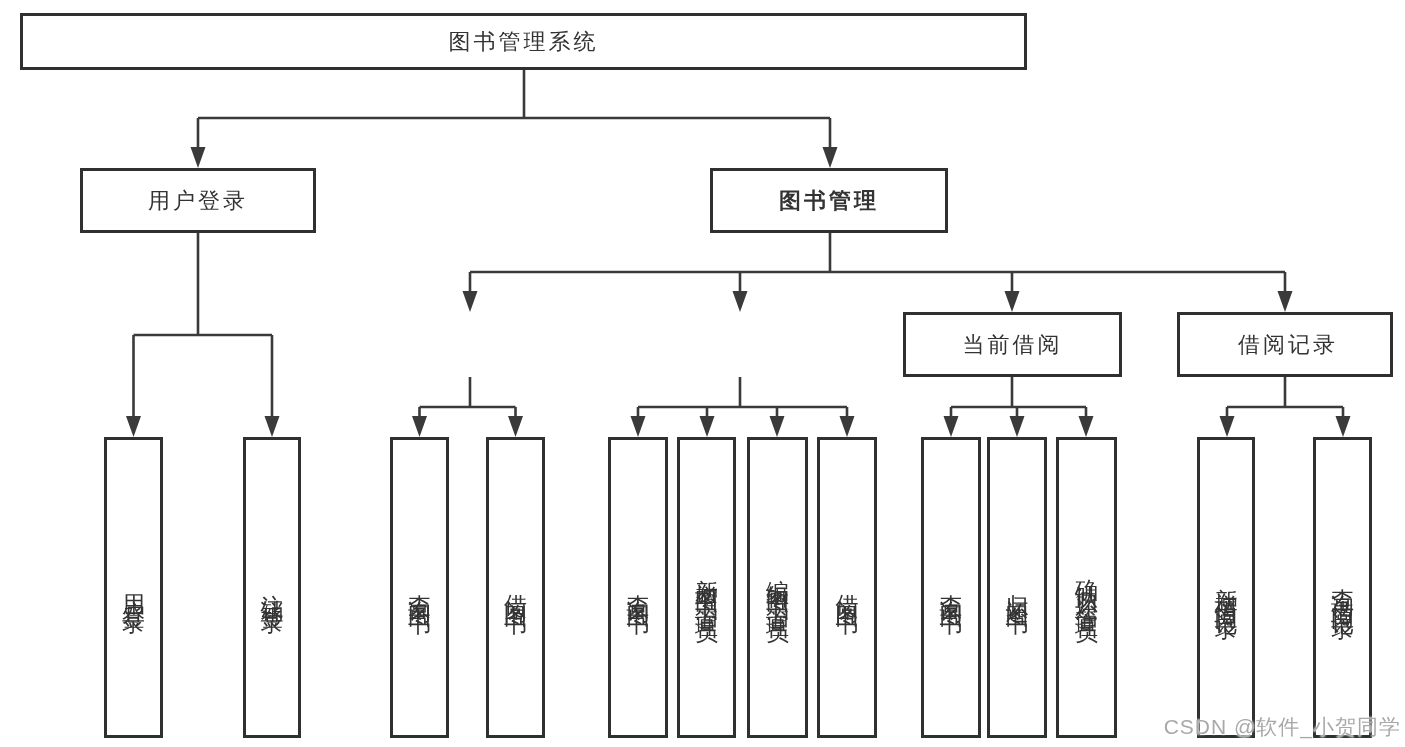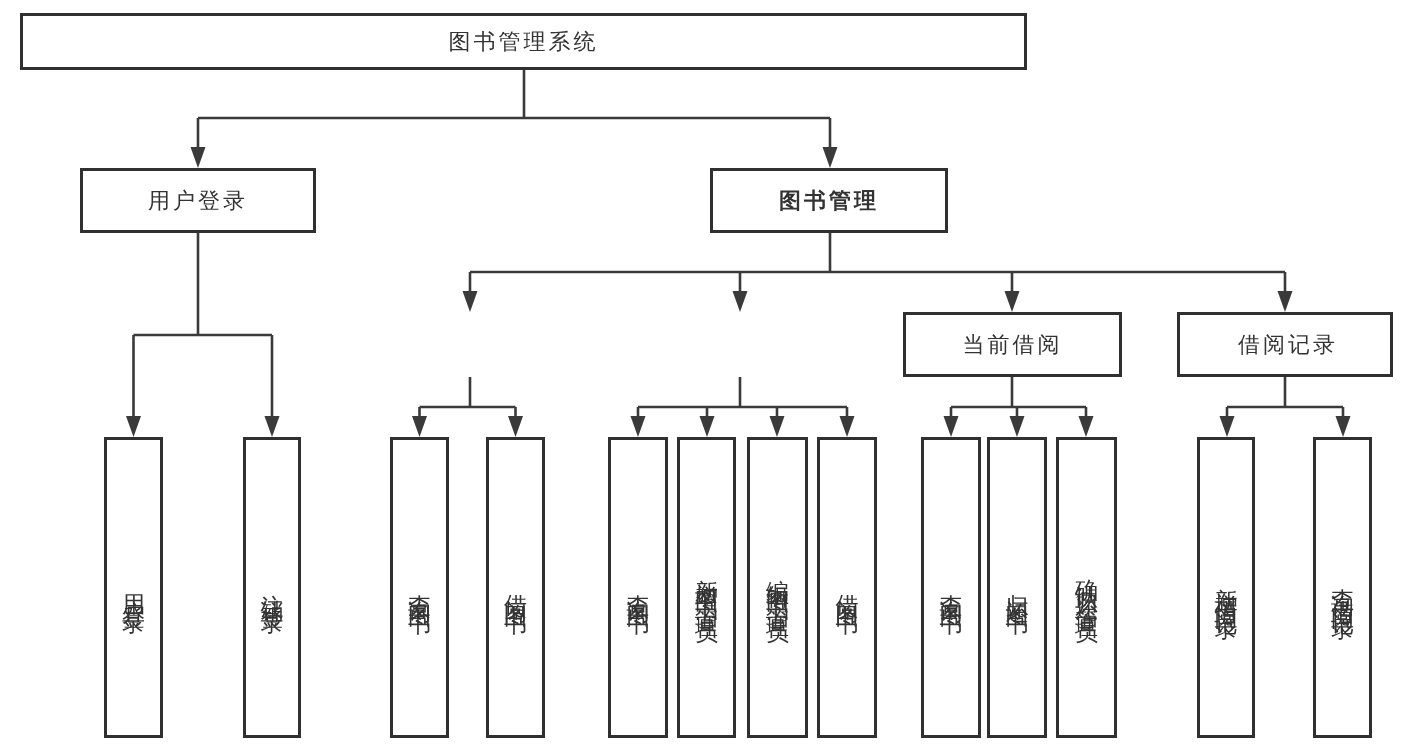--- a/index.html
+++ b/index.html
@@ -150,14 +150,15 @@
     <span class="v-label">确认归还（管理员）</span>
   </div>
 
   <div class="box leaf" style="left:1197px;top:437px;width:58px;height:301px;">
     <span class="v-label">新增借阅记录</span>
   </div>
   <div class="box leaf" style="left:1313px;top:437px;width:59px;height:301px;">
     <span class="v-label">查询借阅记录</span>
   </div>
 
+  <div class="watermark">CSDN @软件_小贺同学</div>
 
 </div>
 
 </body></html>

